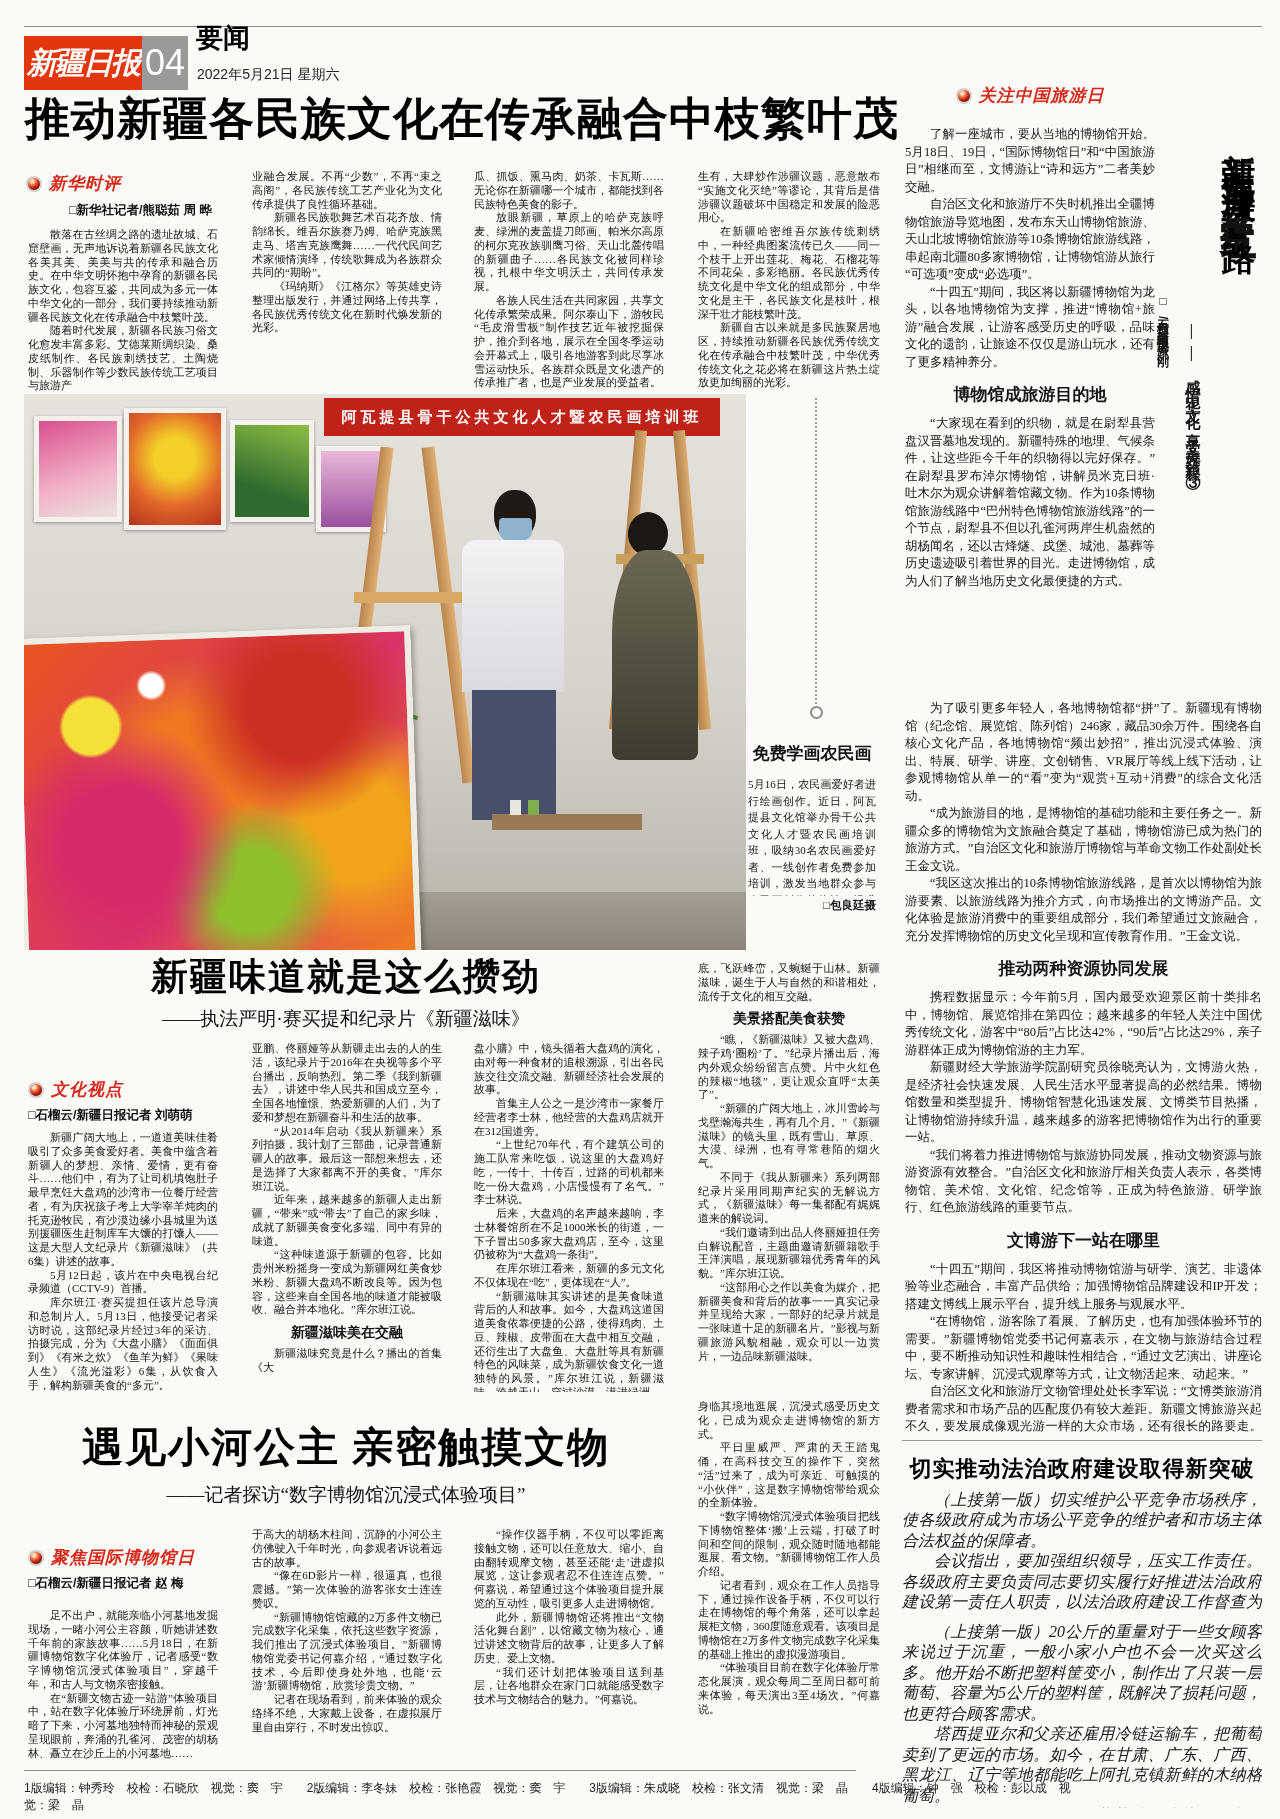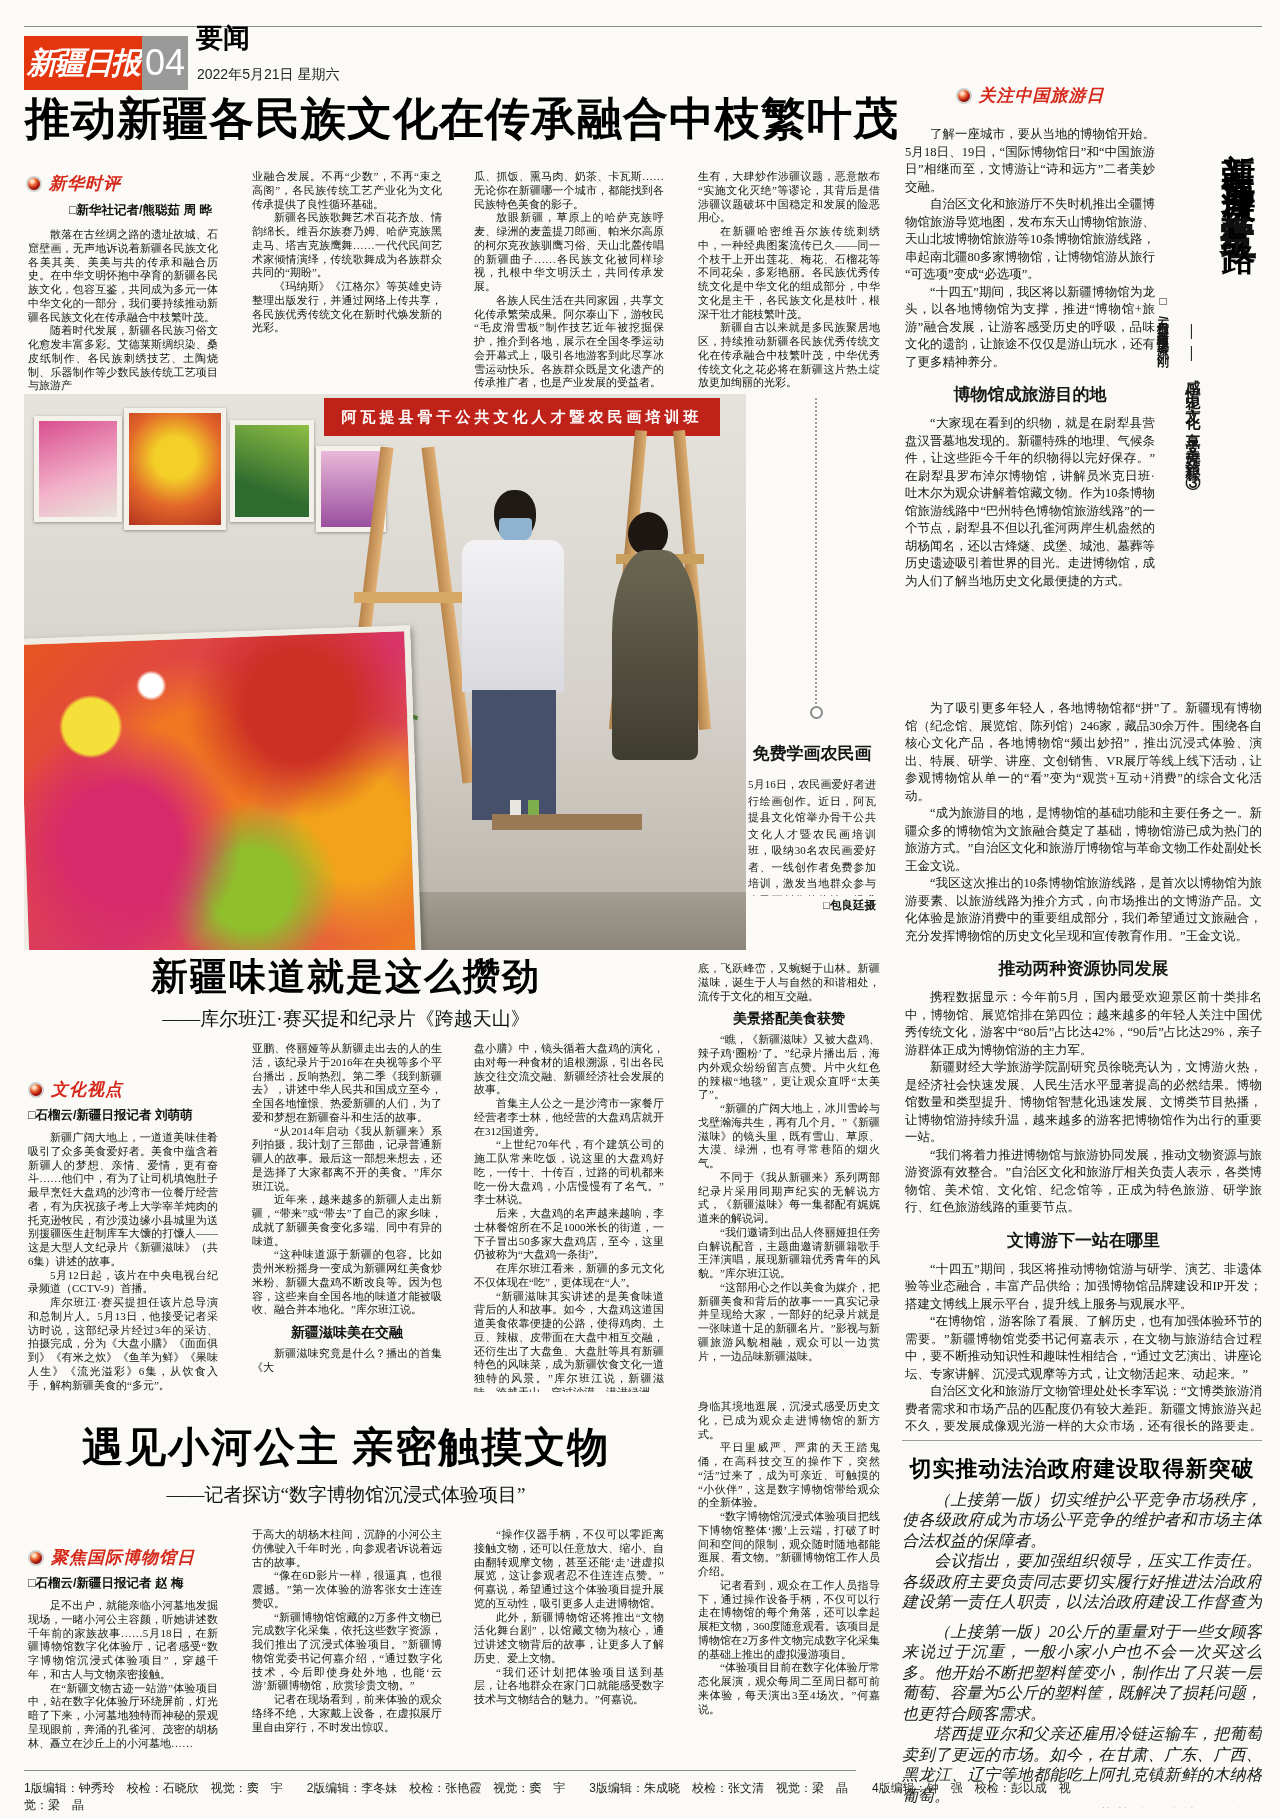--- a/index.html
+++ b/index.html
@@ -185,21 +185,21 @@
     </div>
   <div class="sechead">文博游下一站在哪里</div>
   <div>
       <p>“十四五”期间，我区将推动博物馆游与研学、演艺、非遗体验等业态融合，丰富产品供给；加强博物馆品牌建设和IP开发；搭建文博线上展示平台，提升线上服务与观展水平。</p>
       <p>“在博物馆，游客除了看展、了解历史，也有加强体验环节的需要。”新疆博物馆党委书记何嘉表示，在文物与旅游结合过程中，要不断推动知识性和趣味性相结合，“通过文艺演出、讲座论坛、专家讲解、沉浸式观摩等方式，让文物活起来、动起来。”</p>
       <p>自治区文化和旅游厅文物管理处处长李军说：“文博类旅游消费者需求和市场产品的匹配度仍有较大差距。新疆文博旅游兴起不久，要发展成像观光游一样的大众市场，还有很长的路要走。同时，各地博物馆在挖掘历史文化、遗迹保护和开发利用上，还要不断探索。”</p>
     </div>
 </div>
 
 <h2 class="abs h-food" style="margin:0">新疆味道就是这么攒劲</h2>
-<div class="abs sub-food">——库尔班江·赛买提和纪录片《跨越天山》</div>
+<div class="abs sub-food">——执法严明·赛买提和纪录片《新疆滋味》</div>
 <div class="abs bt" style="left:28px;top:1078px;width:190px;height:314px;">
   <div class="kick" style="margin-bottom:6px;">
     <span class="ball"></span>
     <span class="txt">文化视点</span>
   </div>
   <div class="byline" style="margin-bottom:7px;">□石榴云/新疆日报记者 刘萌萌</div>
   <div>
       <p>新疆广阔大地上，一道道美味佳肴吸引了众多美食爱好者。美食中蕴含着新疆人的梦想、亲情、爱情，更有奋斗……他们中，有为了让司机填饱肚子最早烹饪大盘鸡的沙湾市一位餐厅经营者，有为庆祝孩子考上大学宰羊炖肉的托克逊牧民，有沙漠边缘小县城里为送别援疆医生赶制库车大馕的打馕人——这是大型人文纪录片《新疆滋味》（共6集）讲述的故事。</p>
       <p>5月12日起，该片在中央电视台纪录频道（CCTV-9）首播。</p>
       <p>库尔班江·赛买提担任该片总导演和总制片人。5月13日，他接受记者采访时说，这部纪录片经过3年的采访、拍摄完成，分为《大盘小膳》《面面俱到》《有米之炊》《鱼羊为鲜》《果味人生》《流光溢彩》6集，从饮食入手，解构新疆美食的“多元”。</p>
@@ -238,21 +238,21 @@
     </div>
 </div>
 
 <h2 class="abs h-mus" style="margin:0">遇见小河公主 亲密触摸文物</h2>
 <div class="abs sub-mus">——记者探访“数字博物馆沉浸式体验项目”</div>
 <div class="abs bt" style="left:28px;top:1546px;width:190px;height:218px;">
   <div class="kick" style="margin-bottom:6px;">
     <span class="ball"></span>
     <span class="txt">聚焦国际博物馆日</span>
   </div>
-  <div class="byline" style="margin-bottom:7px;">□石榴云/新疆日报记者 赵 梅</div>
+  <div class="byline" style="margin-bottom:17px;">□石榴云/新疆日报记者 赵 梅</div>
   <div>
       <p>足不出户，就能亲临小河墓地发掘现场，一睹小河公主容颜，听她讲述数千年前的家族故事……5月18日，在新疆博物馆数字化体验厅，记者感受“数字博物馆沉浸式体验项目”，穿越千年，和古人与文物亲密接触。</p>
       <p>在“新疆文物古迹一站游”体验项目中，站在数字化体验厅环绕屏前，灯光暗了下来，小河墓地独特而神秘的景观呈现眼前，奔涌的孔雀河、茂密的胡杨林、矗立在沙丘上的小河墓地……</p>
     </div>
 </div>
 <div class="abs bt" style="left:252px;top:1528px;width:190px;height:238px;">
   <div class="cont">于高大的胡杨木柱间，沉静的小河公主仿佛驶入千年时光，向参观者诉说着远古的故事。</div>
   <div>
       <p>“像在6D影片一样，很逼真，也很震撼。”第一次体验的游客张女士连连赞叹。</p>
       <p>“新疆博物馆馆藏的2万多件文物已完成数字化采集，依托这些数字资源，我们推出了沉浸式体验项目。”新疆博物馆党委书记何嘉介绍，“通过数字化技术，今后即使身处外地，也能‘云游’新疆博物馆，欣赏珍贵文物。”</p>

